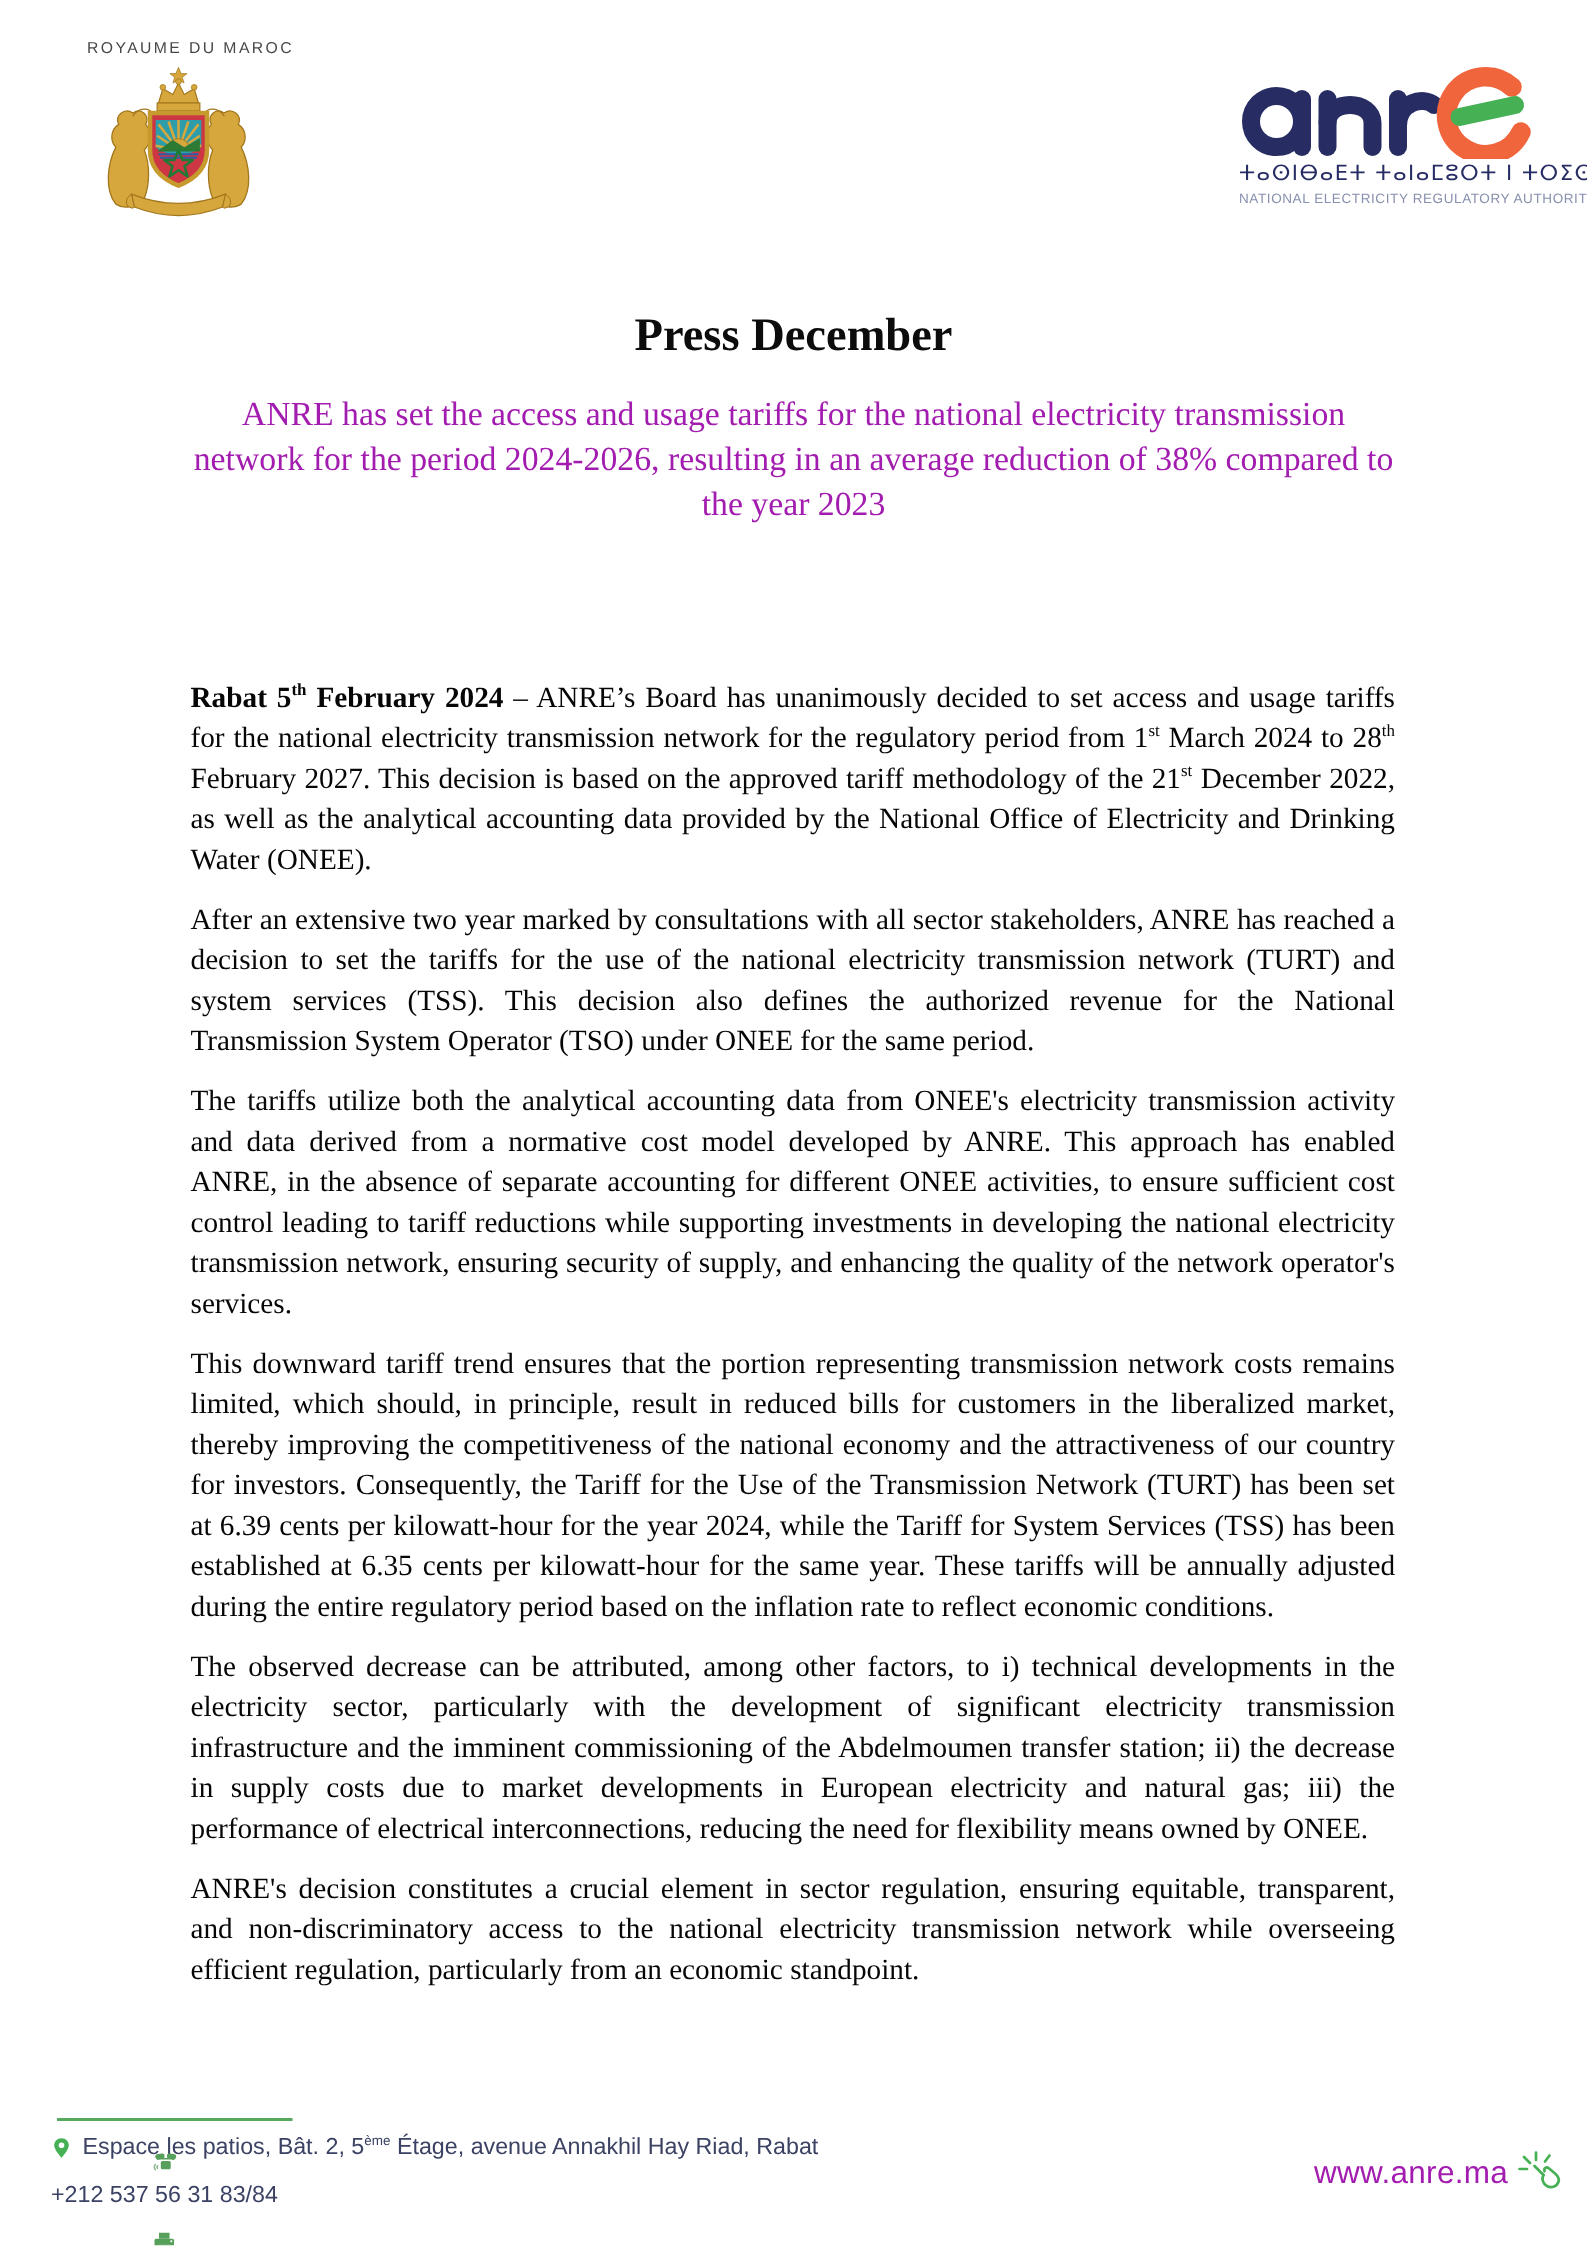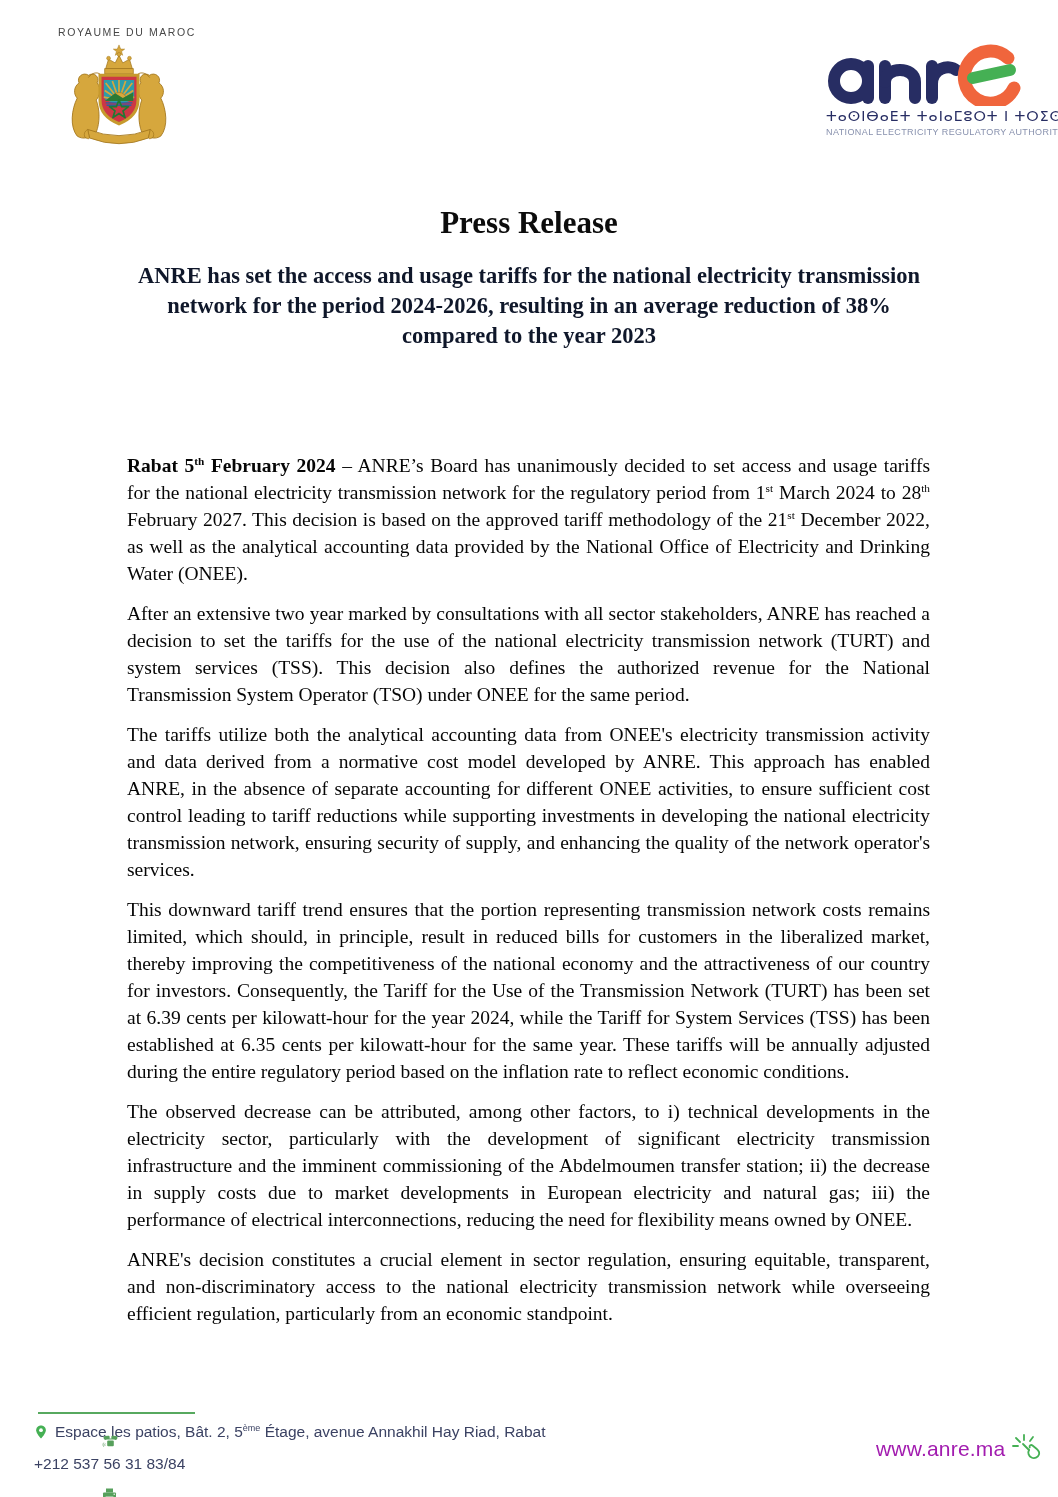--- a/index.html
+++ b/index.html
@@ -19,21 +19,21 @@
                color:#272d63;line-height:1.2;margin-top:1px;direction:rtl;}
   .anre-tifinagh{font-family:"DejaVu Sans",sans-serif;font-size:14px;color:#272d63;
                  letter-spacing:1px;margin-top:2px;white-space:nowrap;}
   .anre-english{font-family:"Liberation Sans",sans-serif;font-size:9px;color:#8790ad;
                 letter-spacing:0.4px;margin-top:3px;white-space:nowrap;}
 
   
   .doc-title{position:absolute;left:0;right:0;top:205px;text-align:center;
              font-size:31px;font-weight:bold;color:#0c0c0c;}
   .doc-subtitle{position:absolute;left:128px;right:128px;top:261px;text-align:center;
-                font-size:22.5px;line-height:30px;font-weight:bold;color:#0f172a;}
+                font-size:22.5px;line-height:30px;font-weight:normal;color:#a21caf;}
 
   
   .content{position:absolute;left:127px;top:408px;width:803px;color:#060606;margin-top:44px;}
   .content p{margin:0 0 13px 0;font-size:19.5px;line-height:27px;text-align:justify;}
   .content p:last-child{margin-bottom:0;}
   .content sup, .footer sup{font-size:0.58em;vertical-align:super;line-height:0;}
   .b{font-weight:bold;}
 
   
   .footer{position:absolute;left:0;right:0;bottom:0;height:90px;
@@ -115,21 +115,21 @@
         <path d="M105,40 C105,24 122,20 129,26"></path>
       </g>
 
       <path d="M181,14 A26 26 0 1 0 187,44" fill="none" stroke="#f0653c" stroke-width="13" stroke-linecap="round"></path>
       <line x1="146" y1="34" x2="183" y2="26" stroke="#45b054" stroke-width="12" stroke-linecap="round"></line>
     </svg>
     <div class="anre-tifinagh">ⵜⴰⵙⵏⴱⴰⴹⵜ ⵜⴰⵏⴰⵎⵓⵔⵜ ⵏ ⵜⵔⵉⵙⵉⵜⵉ</div>
     <div class="anre-english">NATIONAL ELECTRICITY REGULATORY AUTHORITY</div>
   </div>
 
-  <div class="doc-title">Press Release</div>
+  <div class="doc-title">Press December</div>
   <div class="doc-subtitle">ANRE has set the access and usage tariffs for the national electricity transmission network for the period 2024-2026, resulting in an average reduction of 38% compared to the year 2023</div>
 
   <div class="content">
     <p><span class="b">Rabat 5</span><sup class="b">th</sup><span class="b"> February 2024 </span><span>– ANRE’s Board has unanimously decided to set access and usage tariffs for the national electricity transmission network for the regulatory period from 1</span><sup>st</sup><span> March 2024 to 28</span><sup>th</sup><span> February 2027. This decision is based on the approved tariff methodology of the 21</span><sup>st</sup><span> December 2022, as well as the analytical accounting data provided by the National Office of Electricity and Drinking Water (ONEE).</span></p>
     <p><span>After an extensive two year marked by consultations with all sector stakeholders, ANRE has reached a decision to set the tariffs for the use of the national electricity transmission network (TURT) and system services (TSS). This decision also defines the authorized revenue for the National Transmission System Operator (TSO) under ONEE for the same period.</span></p>
     <p><span>The tariffs utilize both the analytical accounting data from ONEE's electricity transmission activity and data derived from a normative cost model developed by ANRE. This approach has enabled ANRE, in the absence of separate accounting for different ONEE activities, to ensure sufficient cost control leading to tariff reductions while supporting investments in developing the national electricity transmission network, ensuring security of supply, and enhancing the quality of the network operator's services.</span></p>
     <p><span>This downward tariff trend ensures that the portion representing transmission network costs remains limited, which should, in principle, result in reduced bills for customers in the liberalized market, thereby improving the competitiveness of the national economy and the attractiveness of our country for investors. Consequently, the Tariff for the Use of the Transmission Network (TURT) has been set at 6.39 cents per kilowatt-hour for the year 2024, while the Tariff for System Services (TSS) has been established at 6.35 cents per kilowatt-hour for the same year. These tariffs will be annually adjusted during the entire regulatory period based on the inflation rate to reflect economic conditions.</span></p>
     <p><span>The observed decrease can be attributed, among other factors, to i) technical developments in the electricity sector, particularly with the development of significant electricity transmission infrastructure and the imminent commissioning of the Abdelmoumen transfer station; ii) the decrease in supply costs due to market developments in European electricity and natural gas; iii) the performance of electrical interconnections, reducing the need for flexibility means owned by ONEE.</span></p>
     <p><span>ANRE's decision constitutes a crucial element in sector regulation, ensuring equitable, transparent, and non-discriminatory access to the national electricity transmission network while overseeing efficient regulation, particularly from an economic standpoint.</span></p>
   </div>

